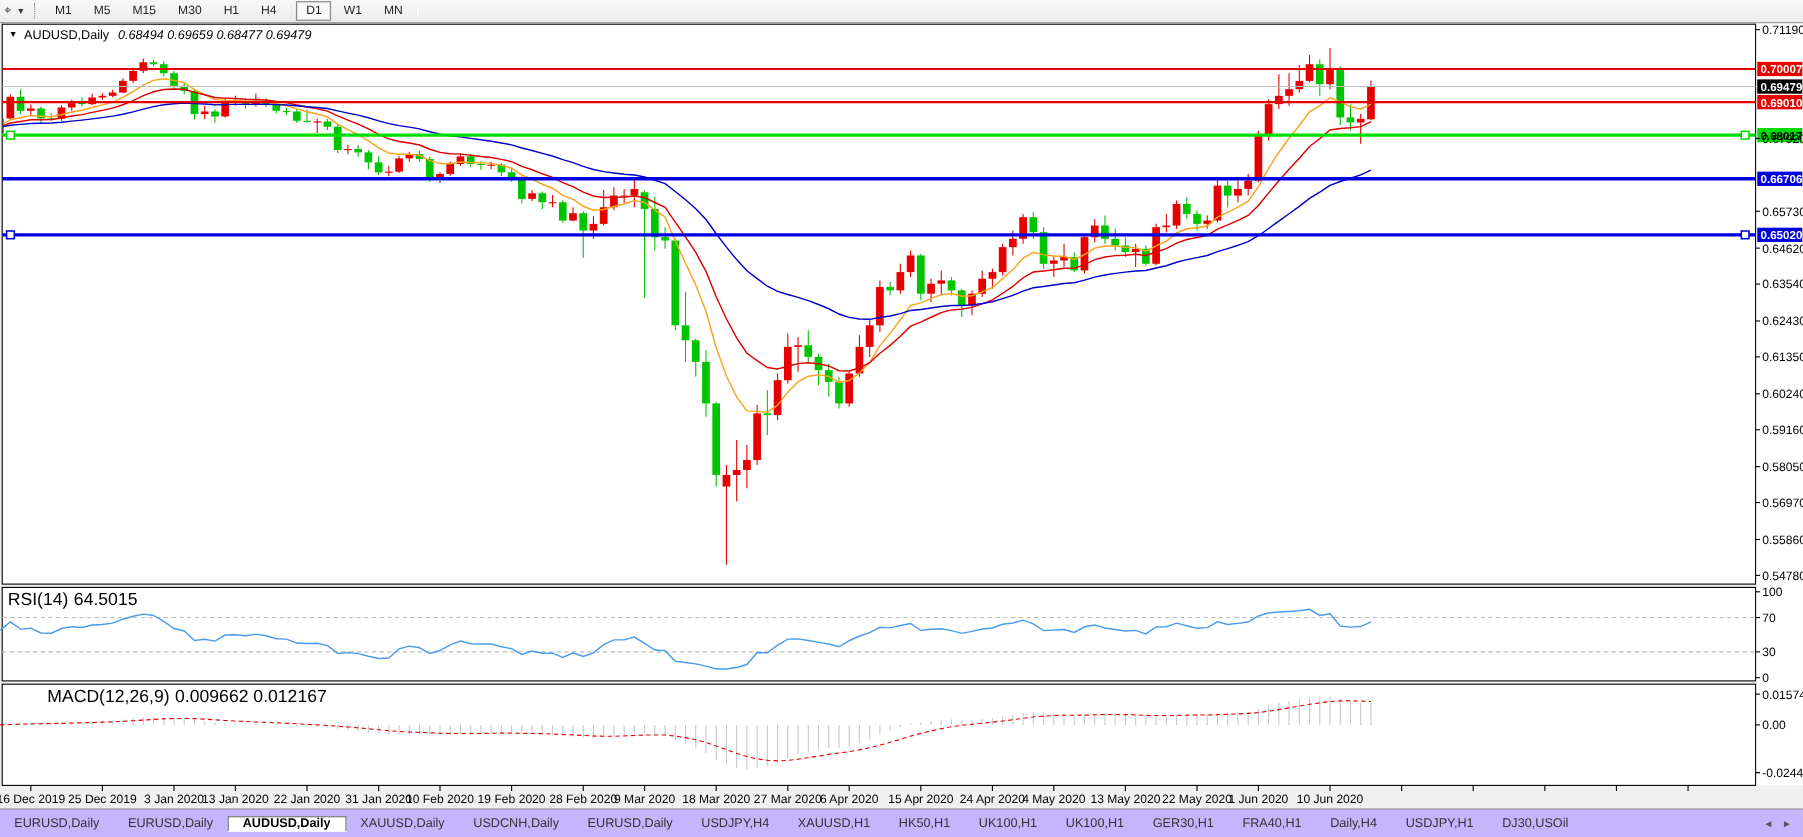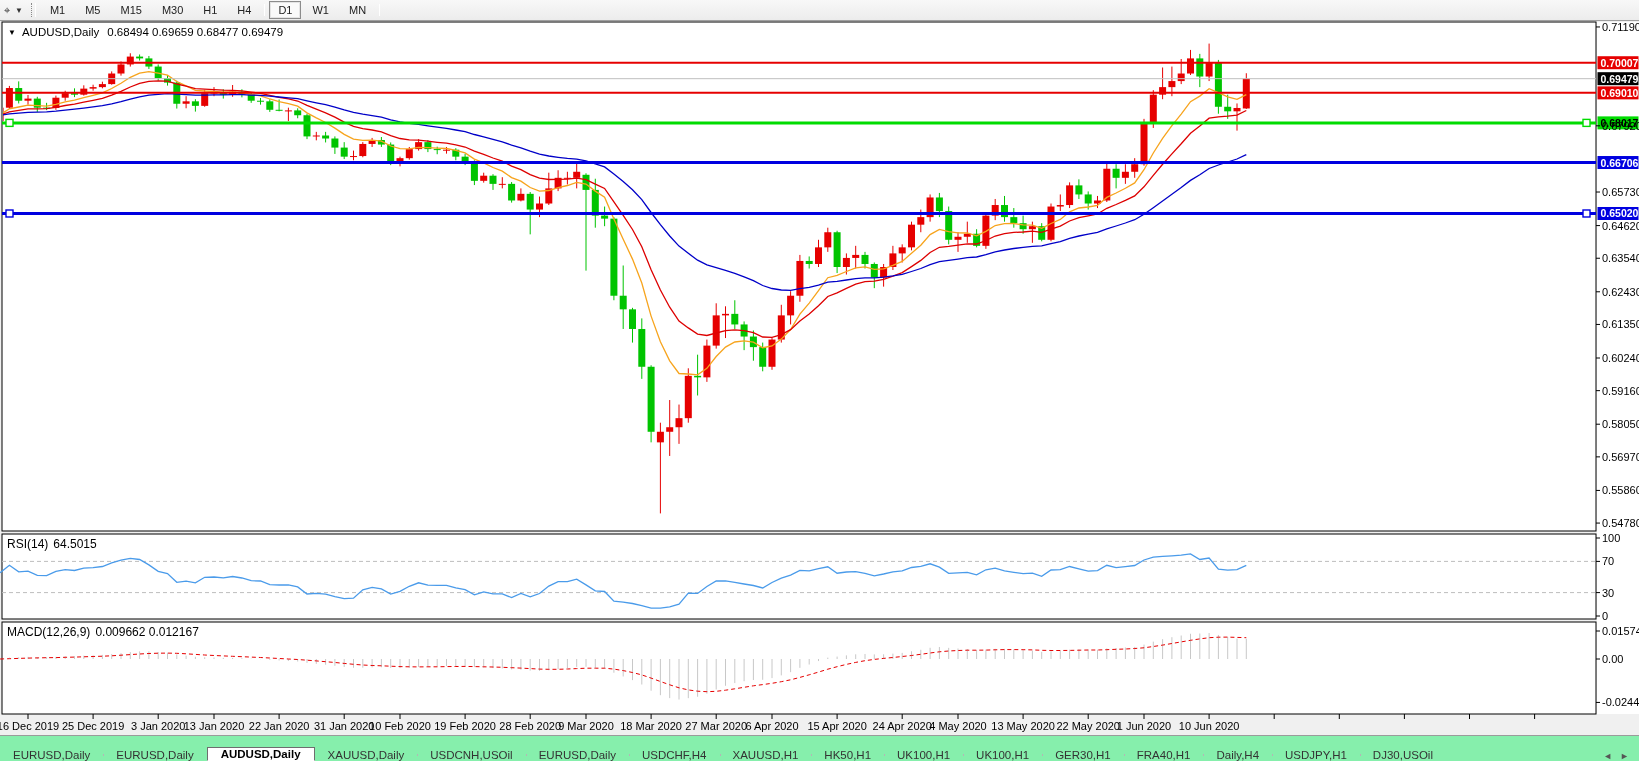--- a/index.html
+++ b/index.html
@@ -14,32 +14,32 @@
   .tool-icon { width:14px; text-align:center; color:#444; font-size:11px; }
   .caret { font-size:8px; color:#333; margin:0 4px 0 1px; }
   .grip { width:5px; height:14px; margin:0 4px; border-left:1px dotted #8a8a8a; border-right:1px solid #fff; }
   .vsep { width:1px; height:16px; background:#b0b0b0; border-right:1px solid #fff; margin:0 3px; }
   .tf-btn { padding:2px 8px; margin:0 1px; border:1px solid transparent; cursor:default; }
   .tf-btn.active { background:#fafafa; border:1px solid #8c8c8c; box-shadow:inset 0 0 0 1px #e4e4e4; }
 
   
   #chart-title { position:absolute; left:8px; top:26px; z-index:4; font-size:11.5px; color:#000; }
   #chart-title .tri { font-size:8px; margin-right:6px; vertical-align:1px; }
-  #chart-title .qt { margin-left:8px; }
-  .ind-label { position:absolute; left:7px; z-index:4; font-size:12px; color:#000;text-align:center; }
+  #chart-title .qt { margin-left:8px;font-style:italic; }
+  .ind-label { position:absolute; left:7px; z-index:4; font-size:16px; color:#000;text-align:center; }
   #rsi-label { top:537px; }
-  #macd-label { top:625px; }
+  #macd-label { top:625px;margin-left:36px; }
   .ind-label span + span { margin-left:5px; }
 
   svg#plot { position:absolute; left:0; top:0; z-index:1; }
   svg text { font-family:"Liberation Sans", sans-serif; }
 
   
   #tabbar { position:absolute; left:0; top:735px; width:1639px; height:26px;
-    background:#86efac; border-top:1px solid #9b9b9b; display:flex; align-items:flex-end;
+    background:#c4b5fd; border-top:1px solid #9b9b9b; display:flex; align-items:center;
     z-index:5; font-size:11.5px; color:#333; }
   .chart-tab { display:flex; align-items:center; padding:0 13px; position:relative; cursor:default; white-space:nowrap; }
   .chart-tab + .chart-tab::before { content:""; position:absolute; left:0; top:5px; bottom:5px; width:1px; background:#b5b5b5; }
   .chart-tab.active { background:#fff; border:1px solid #6e6e6e; border-bottom-color:#fff;
     font-weight:bold; color:#000; margin-top:1px; }
   .chart-tab.active::before { display:none; }
   .chart-tab.active + .chart-tab::before { display:none; }
   #tab-spacer { flex:1; }
   .tab-arrows { display:flex; align-items:center; gap:8px; padding:0 10px; color:#555; font-size:9px; }
 </style>
@@ -603,23 +603,23 @@
         <line x1="1534.6000000000001" y1="714" x2="1534.6000000000001" y2="719" stroke="#000"></line>
       </g>
     </svg>
 
   <div id="tabbar">
 
   <div class="chart-tab">EURUSD,Daily</div>
       <div class="chart-tab">EURUSD,Daily</div>
       <div class="chart-tab active">AUDUSD,Daily</div>
       <div class="chart-tab">XAUUSD,Daily</div>
-      <div class="chart-tab">USDCNH,USOil</div>
+      <div class="chart-tab">USDCNH,Daily</div>
       <div class="chart-tab">EURUSD,Daily</div>
-      <div class="chart-tab">USDCHF,H4</div>
+      <div class="chart-tab">USDJPY,H4</div>
       <div class="chart-tab">XAUUSD,H1</div>
       <div class="chart-tab">HK50,H1</div>
       <div class="chart-tab">UK100,H1</div>
       <div class="chart-tab">UK100,H1</div>
       <div class="chart-tab">GER30,H1</div>
       <div class="chart-tab">FRA40,H1</div>
       <div class="chart-tab">Daily,H4</div>
       <div class="chart-tab">USDJPY,H1</div>
       <div class="chart-tab">DJ30,USOil</div>
       <div id="tab-spacer"></div>

